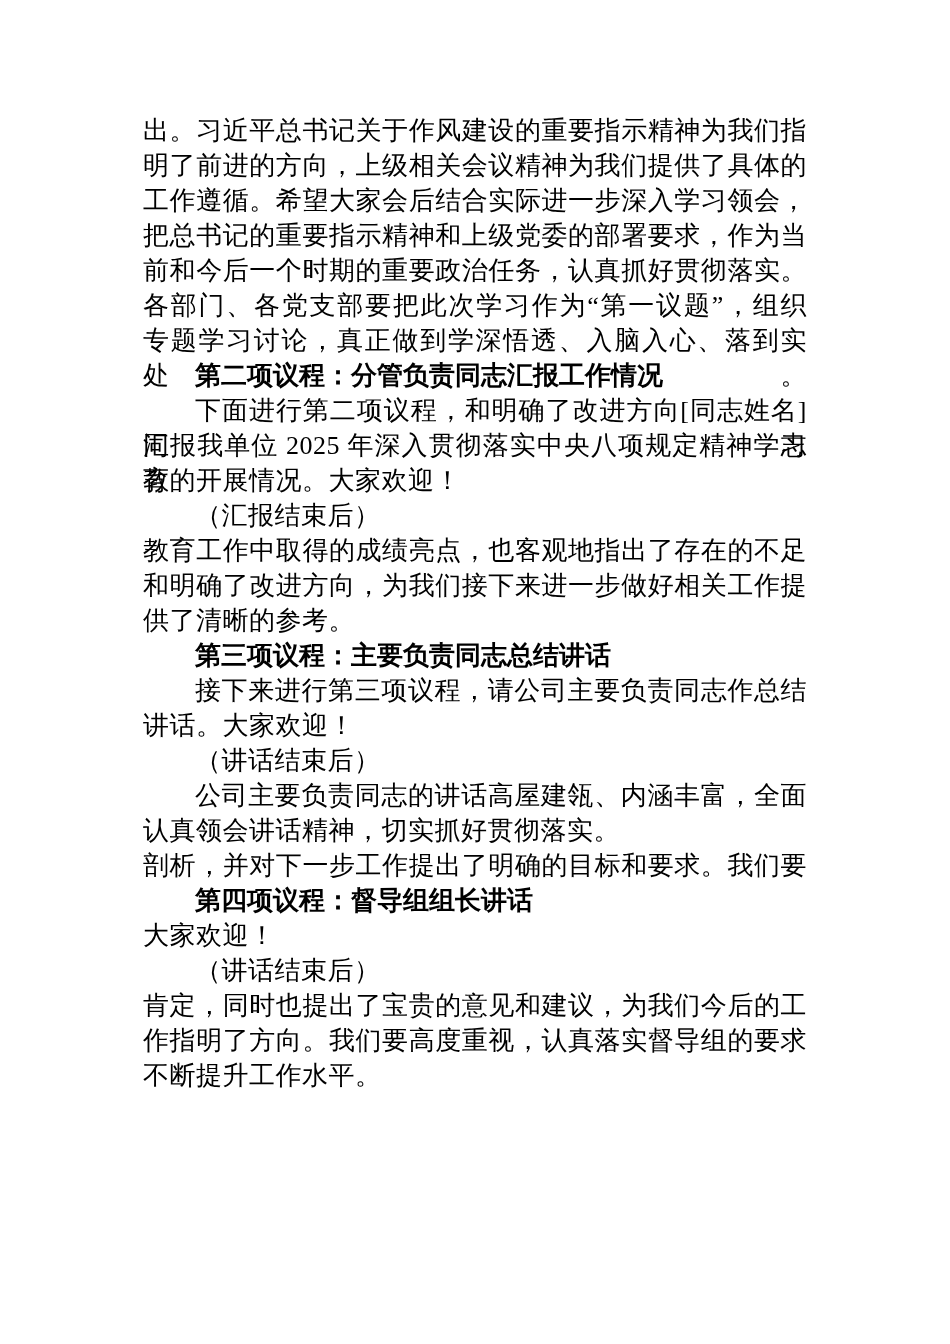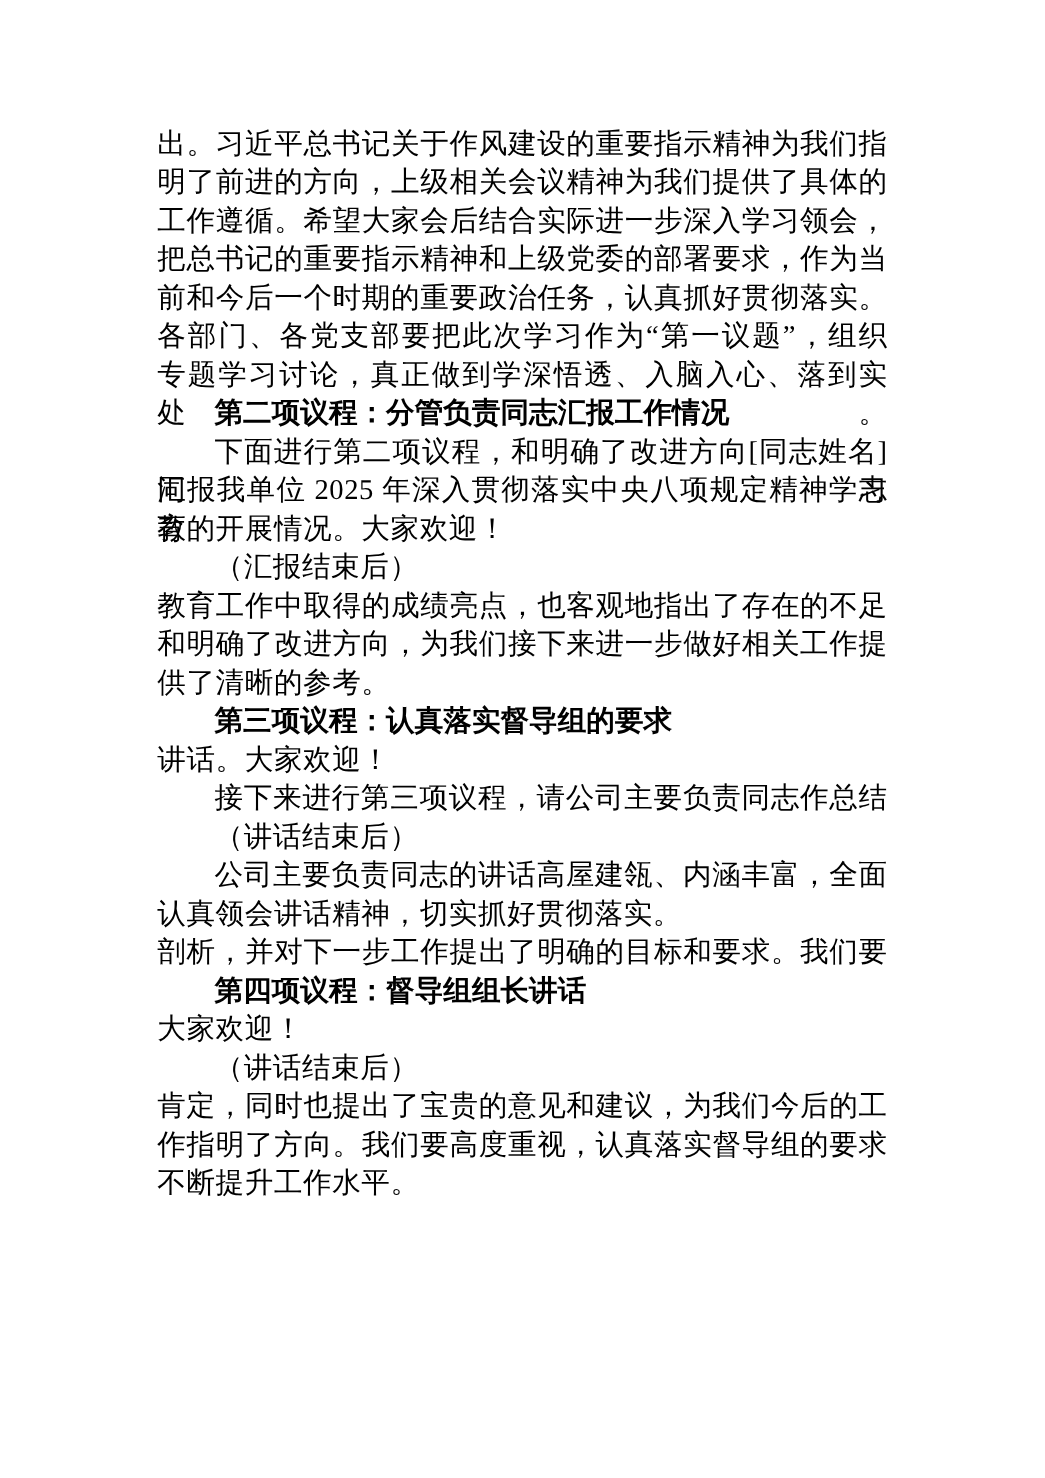--- a/index.html
+++ b/index.html
@@ -72,26 +72,26 @@
       <div class="line indent">（汇报结束后）</div>
     </div>
 
     <div class="para">
       <div class="line j">教育工作中取得的成绩亮点，也客观地指出了存在的不足</div>
       <div class="line j">和明确了改进方向，为我们接下来进一步做好相关工作提</div>
       <div class="line">供了清晰的参考。</div>
     </div>
 
     <div class="para">
-      <div class="line heading indent">第三项议程：认真落实督导组的要求</div>
+      <div class="line heading indent">第三项议程：主要负责同志总结讲话</div>
     </div>
 
     <div class="para">
+      <div class="line j indent">接下来进行第三项议程，请公司主要负责同志作总结</div>
       <div class="line">讲话。大家欢迎！</div>
-      <div class="line j indent">接下来进行第三项议程，请公司主要负责同志作总结</div>
     </div>
 
     <div class="para">
       <div class="line indent">（讲话结束后）</div>
     </div>
 
     <div class="para">
       <div class="line j indent">公司主要负责同志的讲话高屋建瓴、内涵丰富，全面</div>
       <div class="line">认真领会讲话精神，切实抓好贯彻落实。</div>
       <div class="line j">剖析，并对下一步工作提出了明确的目标和要求。我们要</div>

